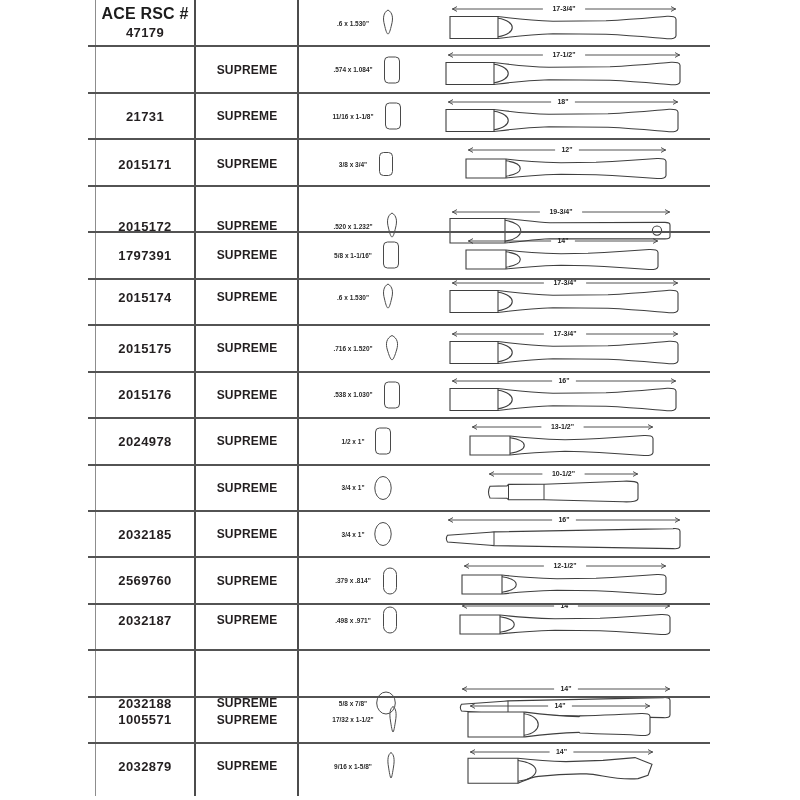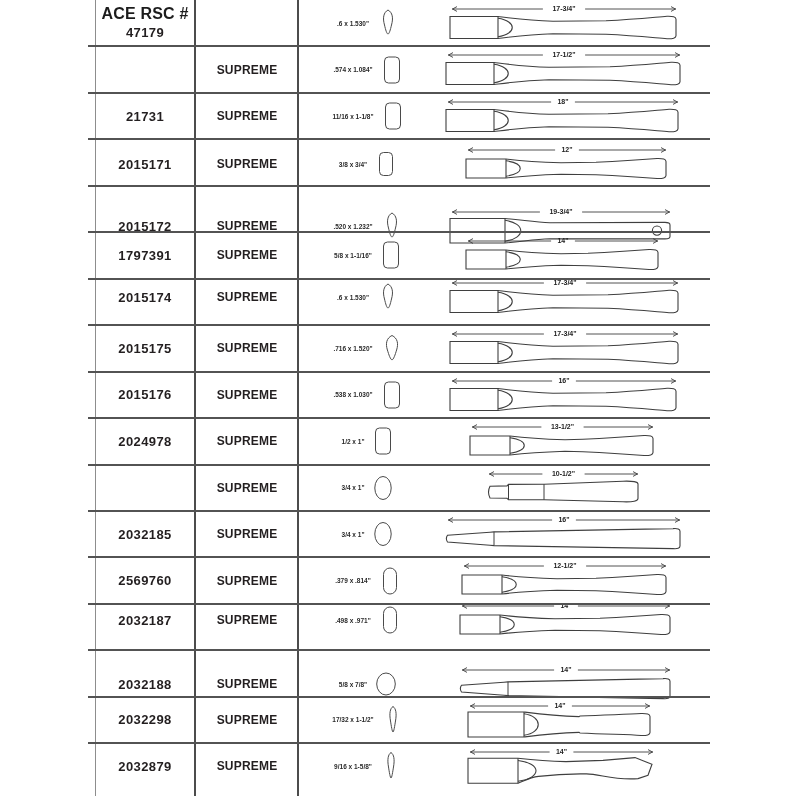--- a/index.html
+++ b/index.html
@@ -337,21 +337,21 @@
         <svg class="handle-svg" width="285" height="46" viewBox="0 0 285 46">
           <path d="M24 9 L116.1 9 M139.9 9 L232 9" stroke="#3f3f3f" stroke-width="0.9" fill="none"></path>
           <path d="M29 6.6 L24.5 9 L29 11.4" stroke="#3f3f3f" stroke-width="0.9" fill="none"></path>
           <path d="M227 6.6 L231.5 9 L227 11.4" stroke="#3f3f3f" stroke-width="0.9" fill="none"></path>
           <text x="128" y="11.4" font-size="7" font-weight="bold" text-anchor="middle" fill="#222">14"</text>
           <path d="M22 18 L62 18 C78 20 92 21 117 21.8 L162 21.2 C192 19.8 210 18.5 223 17.5 Q232 17.2 232 20.5 L232 34.5 Q232 37.8 223 37.5 C210 36.5 192 35.2 162 33.800000000000004 L117 33.2 C92 34 78 35 62 37 L22 37 Z" fill="#fff" stroke="#3f3f3f" stroke-width="1.1"></path>
           <path d="M62 18 L62 37" fill="none" stroke="#3f3f3f" stroke-width="1.1"></path>
           <path d="M62 19.8 C81 22.6 81 32.4 62 35.2" fill="none" stroke="#3f3f3f" stroke-width="1.1"></path>
         </svg>
       </div>
-      <div class="row" style="top: 661px;">
+      <div class="row" style="top: 680px;">
         <div class="cell part">
           <div class="val">2032188</div>
         </div>
         <div class="cell grade">
           <div class="val gval">SUPREME</div>
         </div>
         <div class="spec">
           <span class="size-label">5/8 x 7/8"</span>
           <svg class="section-icon" width="22" height="30" viewBox="0 0 22 30" fill="none" stroke="#4a4a4a" stroke-width="1">
             <ellipse cx="11" cy="15" rx="9.3" ry="11"></ellipse>
@@ -361,21 +361,21 @@
           <path d="M24 9 L116.1 9 M139.9 9 L232 9" stroke="#3f3f3f" stroke-width="0.9" fill="none"></path>
           <path d="M29 6.6 L24.5 9 L29 11.4" stroke="#3f3f3f" stroke-width="0.9" fill="none"></path>
           <path d="M227 6.6 L231.5 9 L227 11.4" stroke="#3f3f3f" stroke-width="0.9" fill="none"></path>
           <text x="128" y="11.4" font-size="7" font-weight="bold" text-anchor="middle" fill="#222">14"</text>
           <path d="M23.5 24.3 L66 21.2 L70 20.9 L225 17.6 Q232 17 232 20.2 L232 35 Q232 38.2 225 37.6 L70 34.6 L66 34.3 L23.5 31 Q21.2 27.6 23.5 24.3 Z" fill="#fff" stroke="#3f3f3f" stroke-width="1.1"></path>
           <path d="M70 20.9 L70 34.6" fill="none" stroke="#3f3f3f" stroke-width="1"></path>
         </svg>
       </div>
       <div class="row" style="top: 696.75px;">
         <div class="cell part">
-          <div class="val">2032298</div>
+          <div class="val">1005571</div>
         </div>
         <div class="cell grade">
           <div class="val gval">SUPREME</div>
         </div>
         <div class="spec">
           <span class="size-label">17/32 x 1-1/2"</span>
           <svg class="section-icon" width="22" height="30" viewBox="0 0 22 30" fill="none" stroke="#4a4a4a" stroke-width="1">
             <path d="M11 1.5 C14 3.5 14.8 8.5 13.5 16 C12.7 21 11.8 27 11 27 C10.2 27 9.3 21 8.5 16 C7.2 8.5 8 3.5 11 1.5 Z"></path>
           </svg>
         </div>

